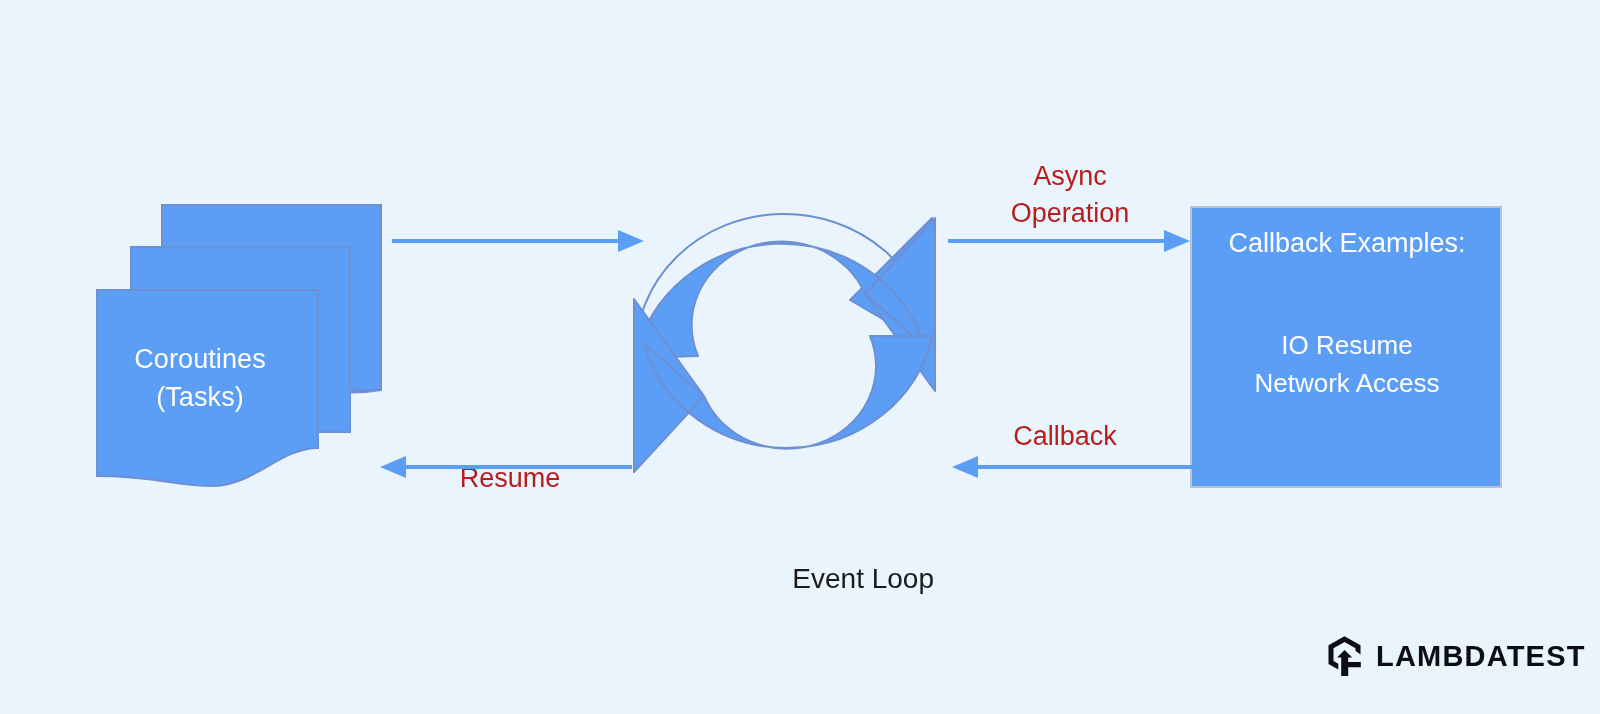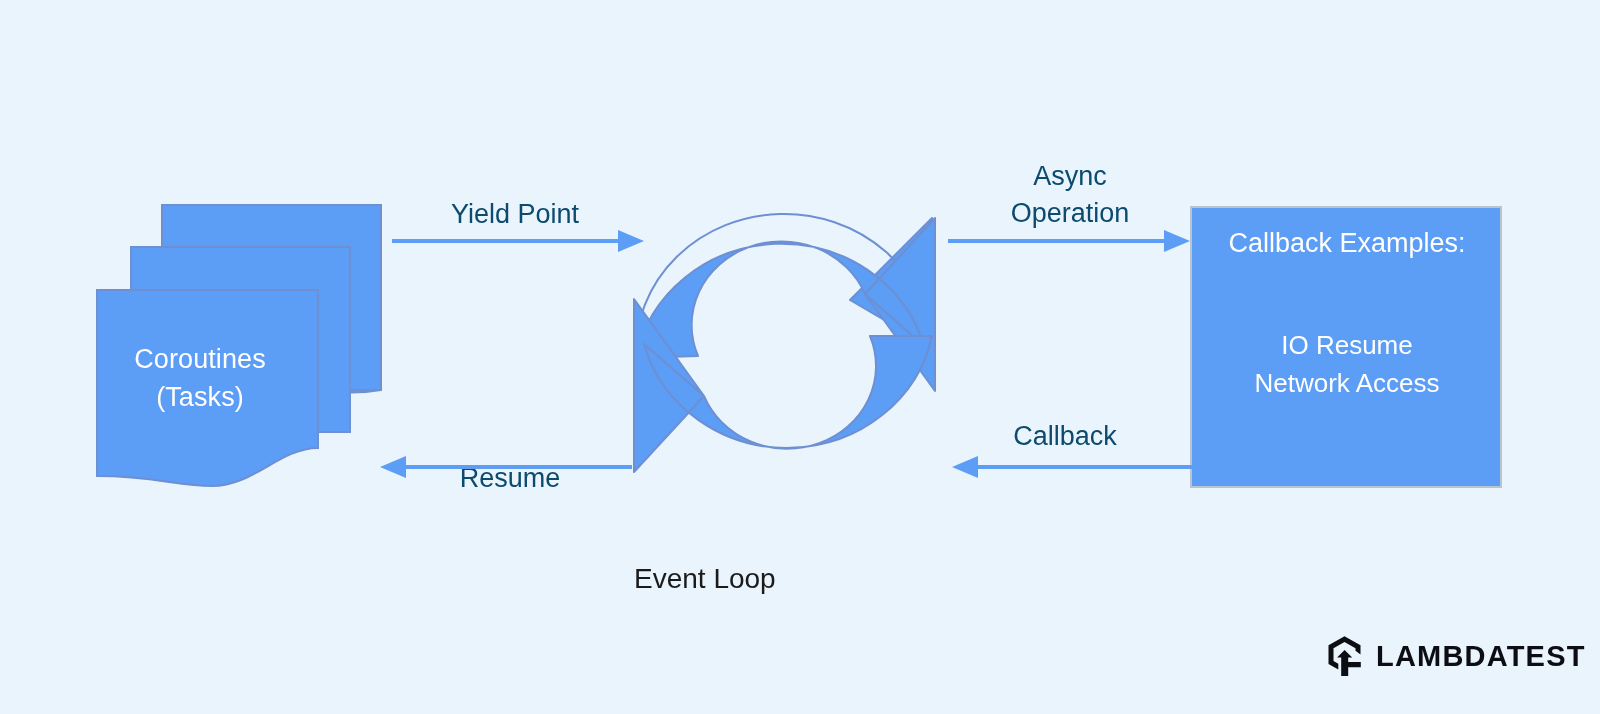--- a/index.html
+++ b/index.html
@@ -78,21 +78,21 @@
     font-size: 26px;
     line-height: 38px;
   }
   #operations-list div { white-space: nowrap; }
 
   
   .connector svg { display: block; overflow: visible; }
 
   .edge-label {
     position: absolute;
-    color: #0c4a6e;
+    color: #b91c1c;
     font-size: 27px;
     line-height: 37px;
     text-align: center;
     white-space: pre-line;
   }
 
   #label-yield  { left: 395px; top: 196px; width: 240px; }
   #label-async  { left: 960px; top: 158px; width: 220px; }
   #label-resume { left: 390px; top: 418px; width: 240px; margin-top: 42px; }
   #label-callback { left: 950px; top: 418px; width: 230px; }
@@ -100,21 +100,21 @@
   #arrow-yield    { left: 392px; top: 228px; width: 252px; height: 26px; }
   #arrow-async    { left: 948px; top: 228px; width: 242px; height: 26px; }
   #arrow-resume   { left: 380px; top: 454px; width: 252px; height: 26px; }
   #arrow-callback { left: 952px; top: 454px; width: 240px; height: 26px; }
 
   
   #event-loop-caption {
     left: 634px;
     top: 560px;
     width: 300px;
-    text-align: left;
+    text-align: right;
     color: #1b1b1b;
     font-size: 28px;
     line-height: 38px;
   }
 
   
   #logo {
     left: 1325px;
     top: 634px;
     display: flex;
@@ -181,21 +181,20 @@
     </svg>
   </div>
 
   <div class="abs" id="operations-box"></div>
   <div class="abs" id="operations-title">Callback Examples:</div>
   <div class="abs" id="operations-list">
     <div>IO Resume</div>
     <div>Network Access</div>
   </div>
 
-  <div class="edge-label" id="label-yield">Yield Point</div>
   <div class="abs connector" id="arrow-yield">
     <svg width="252" height="26" viewBox="0 0 252 26" xmlns="http://www.w3.org/2000/svg">
       <line x1="0" y1="13" x2="228" y2="13" stroke="#5c9df5" stroke-width="4"></line>
       <polygon points="226,2 252,13 226,24" fill="#5c9df5"></polygon>
     </svg>
   </div>
 
   <div class="edge-label" id="label-async">Async
 Operation</div>
   <div class="abs connector" id="arrow-async">

